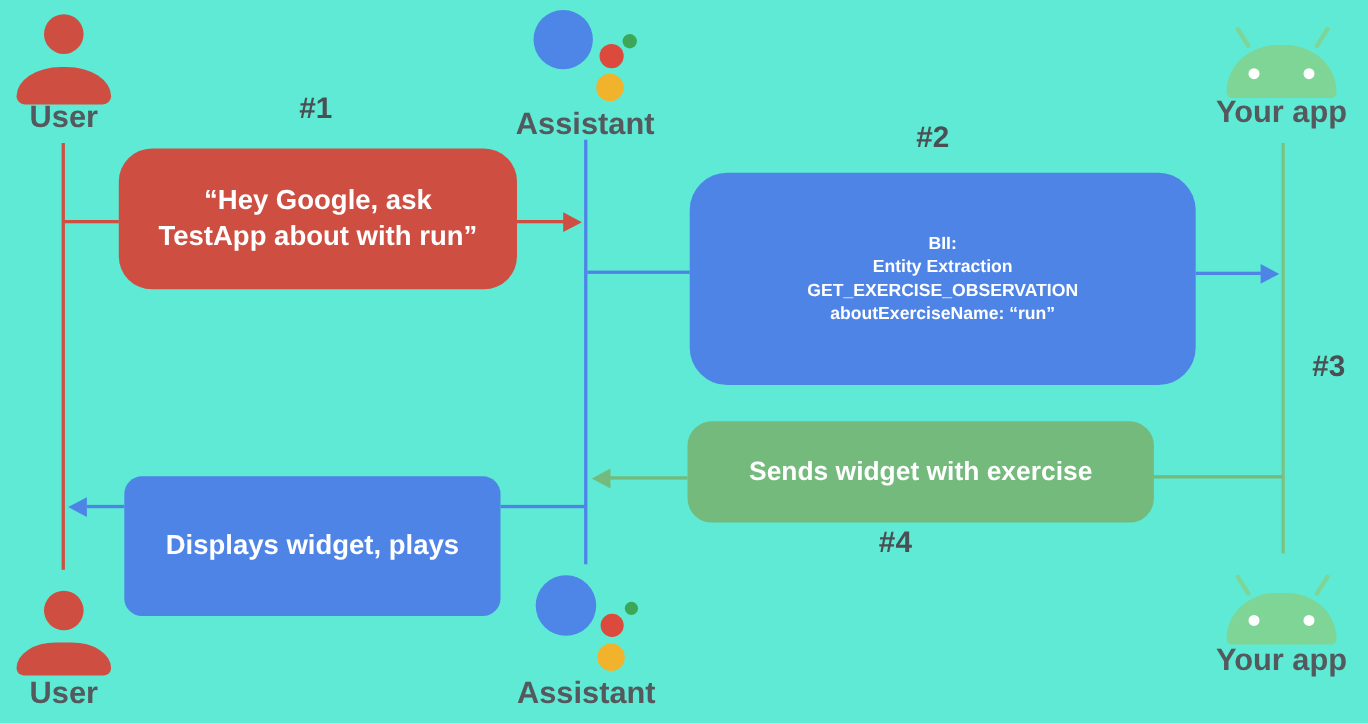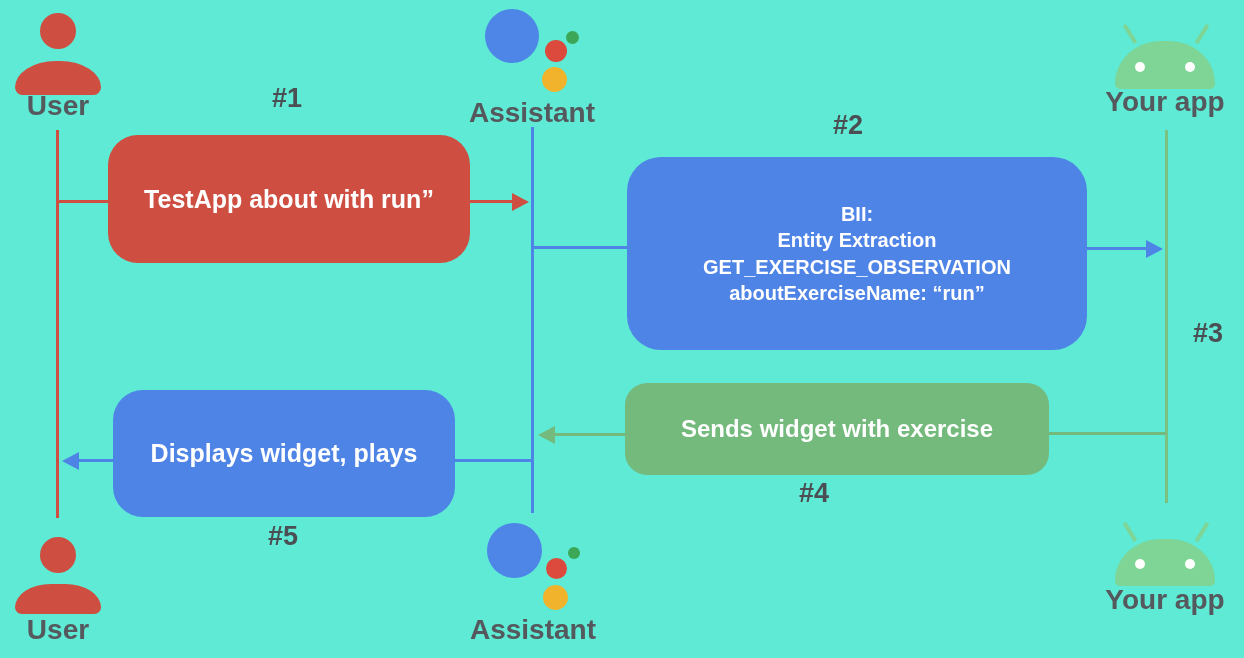--- a/index.html
+++ b/index.html
@@ -26,22 +26,22 @@
   .arr-right-blue{border-left:17px solid var(--blue);}
   .arr-left-blue{border-right:17px solid var(--blue);}
   .arr-left-green{border-right:17px solid var(--green);}
   
   .box{
     position:absolute;display:flex;flex-direction:column;justify-content:center;align-items:center;
     color:var(--white);font-weight:700;text-align:center;line-height:1.32;
   }
   .box-red{background:var(--red);border-radius:30px;font-size:25px;}
   .box-blue{background:var(--blue);}
-  .box2{border-radius:34px;font-size:20px;}
-  .box5{border-radius:30px;font-size:25px;}
+  .box2{border-radius:34px;font-size:16px;}
+  .box5{border-radius:16px;font-size:25px;margin-top:43px;}
   .box-green{background:var(--green);border-radius:22px;font-size:24px;}
   
   .actor-label{position:absolute;color:var(--gray);font-weight:700;font-size:28px;text-align:center;line-height:1;}
   .step-label{position:absolute;color:var(--stepGray);font-weight:700;font-size:27px;text-align:center;width:80px;line-height:1;}
   
   .person-head{position:absolute;width:36px;height:36px;border-radius:50%;background:var(--red);}
   .person-body{position:absolute;width:86px;background:var(--red);border-radius:43px 43px 8px 8px / 28px 28px 8px 8px;}
   
   .droid-dome{position:absolute;width:100px;background:var(--android);border-radius:52px 52px 6px 6px / 48px 48px 6px 6px;}
   .droid-eye{position:absolute;width:10px;height:10px;border-radius:50%;background:var(--white);}
@@ -83,20 +83,21 @@
   <div class="step-label" style="left:808px;top:112px;">#2</div>
   <div class="step-label" style="left:1168px;top:320px;">#3</div>
   <div class="step-label" style="left:774px;top:480px;">#4</div>
   <div class="step-label" style="left:243px;top:523px;">#5</div>
 
   <div class="hline line-red" style="left:58px;top:200px;width:50px;"></div>
   <div class="hline line-red" style="left:470px;top:200px;width:44px;"></div>
   <div class="arr arr-right-red" style="left:512px;top:193px;"></div>
 
   <div class="box box-red" style="left:108px;top:135px;width:362px;height:128px;">
+    <div>“Hey Google, ask</div>
     <div>TestApp about with run”</div>
   </div>
 
   <div class="hline line-blue" style="left:534px;top:246px;width:93px;"></div>
   <div class="hline line-blue" style="left:1087px;top:247px;width:60px;"></div>
   <div class="arr arr-right-blue" style="left:1146px;top:240px;"></div>
 
   <div class="box box-blue box2" style="left:627px;top:157px;width:460px;height:193px;">
     <div>BII:</div>
     <div>Entity Extraction</div>

